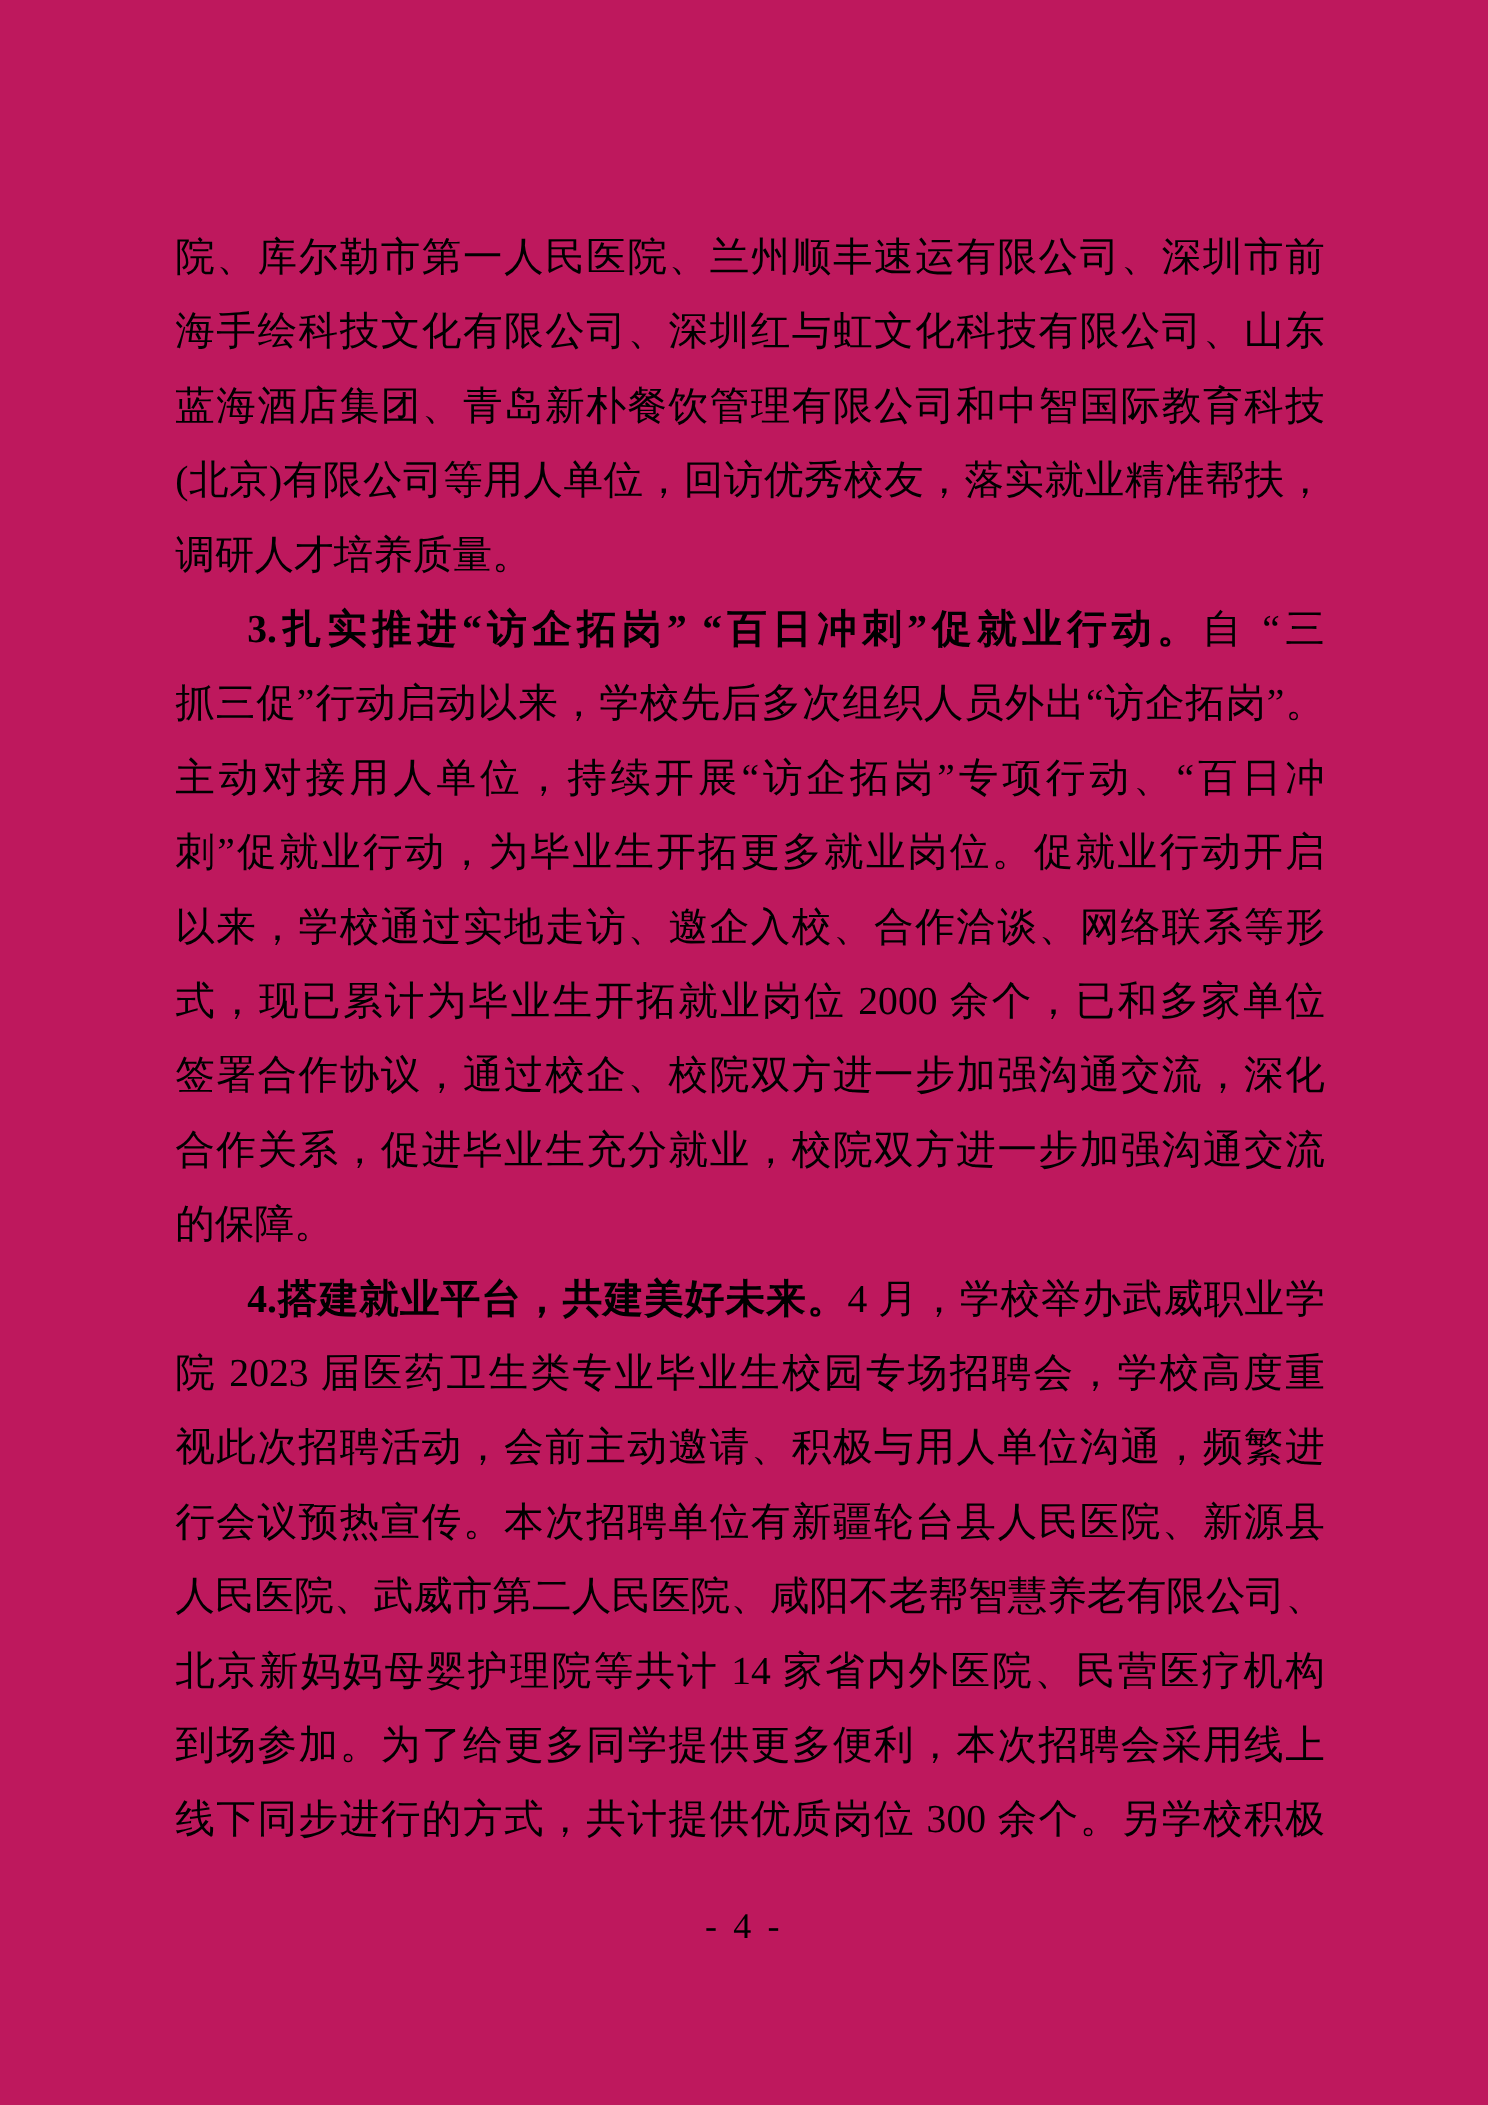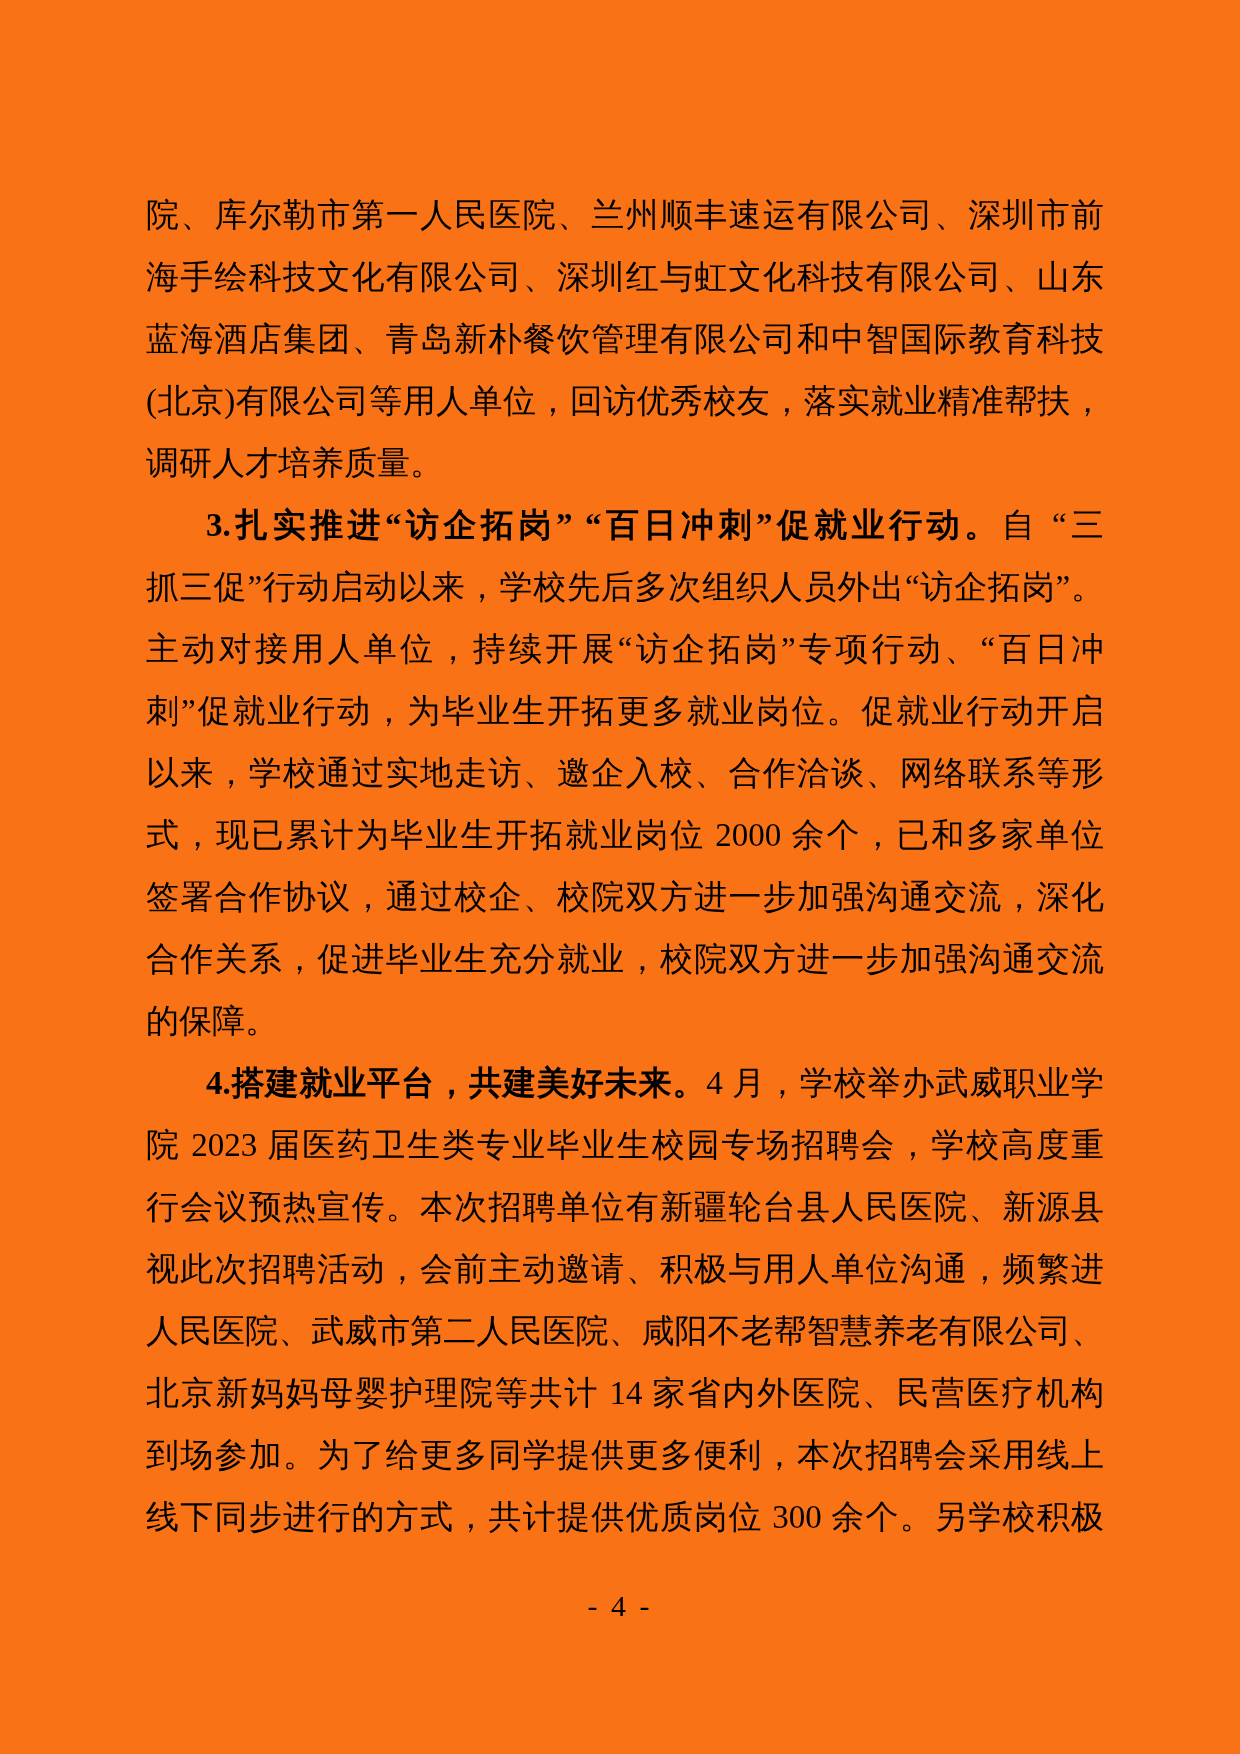--- a/index.html
+++ b/index.html
@@ -8,21 +8,21 @@
     height: 1754px;
     background: #ffffff;
     position: relative;
     overflow: hidden;
     font-family: "Liberation Serif", "DejaVu Serif", serif;
     color: #000000;
   }
   .page {
     position: absolute;
     inset: 0;
-    background: #f97316;
+    background: #be185d;
   }
   .text-block {
     position: absolute;
     left: 146px;
     top: 184px;
     width: 958px;
   }
   .line {
     height: 62px;
     line-height: 62px;
@@ -68,21 +68,21 @@
       <div class="line"><span class="seg">抓三促”行动启动以来，学校先后多次组织人员外出“访企拓岗”。</span></div>
       <div class="line"><span class="seg">主动对接用人单位，持续开展“访企拓岗”专项行动、“百日冲</span></div>
       <div class="line"><span class="seg">刺”促就业行动，为毕业生开拓更多就业岗位。促就业行动开启</span></div>
       <div class="line"><span class="seg">以来，学校通过实地走访、邀企入校、合作洽谈、网络联系等形</span></div>
       <div class="line"><span class="seg">式，现已累计为毕业生开拓就业岗位 2000 余个，已和多家单位</span></div>
       <div class="line"><span class="seg">签署合作协议，通过校企、校院双方进一步加强沟通交流，深化</span></div>
       <div class="line"><span class="seg">合作关系，促进毕业生充分就业，校院双方进一步加强沟通交流</span></div>
       <div class="line paragraph-end"><span class="seg">的保障。</span></div>
       <div class="line indent"><span class="seg bold">4.搭建就业平台，共建美好未来。</span><span class="seg">4 月，学校举办武威职业学</span></div>
       <div class="line"><span class="seg">院 2023 届医药卫生类专业毕业生校园专场招聘会，学校高度重</span></div>
+      <div class="line"><span class="seg">视此次招聘活动，会前主动邀请、积极与用人单位沟通，频繁进</span></div>
       <div class="line"><span class="seg">行会议预热宣传。本次招聘单位有新疆轮台县人民医院、新源县</span></div>
-      <div class="line"><span class="seg">视此次招聘活动，会前主动邀请、积极与用人单位沟通，频繁进</span></div>
       <div class="line"><span class="seg">人民医院、武威市第二人民医院、咸阳不老帮智慧养老有限公司、</span></div>
       <div class="line"><span class="seg">北京新妈妈母婴护理院等共计 14 家省内外医院、民营医疗机构</span></div>
       <div class="line"><span class="seg">到场参加。为了给更多同学提供更多便利，本次招聘会采用线上</span></div>
       <div class="line"><span class="seg">线下同步进行的方式，共计提供优质岗位 300 余个。另学校积极</span></div>
     </div>
   <div class="page-number">- 4 -</div>
 </div>
 
 </body></html>

